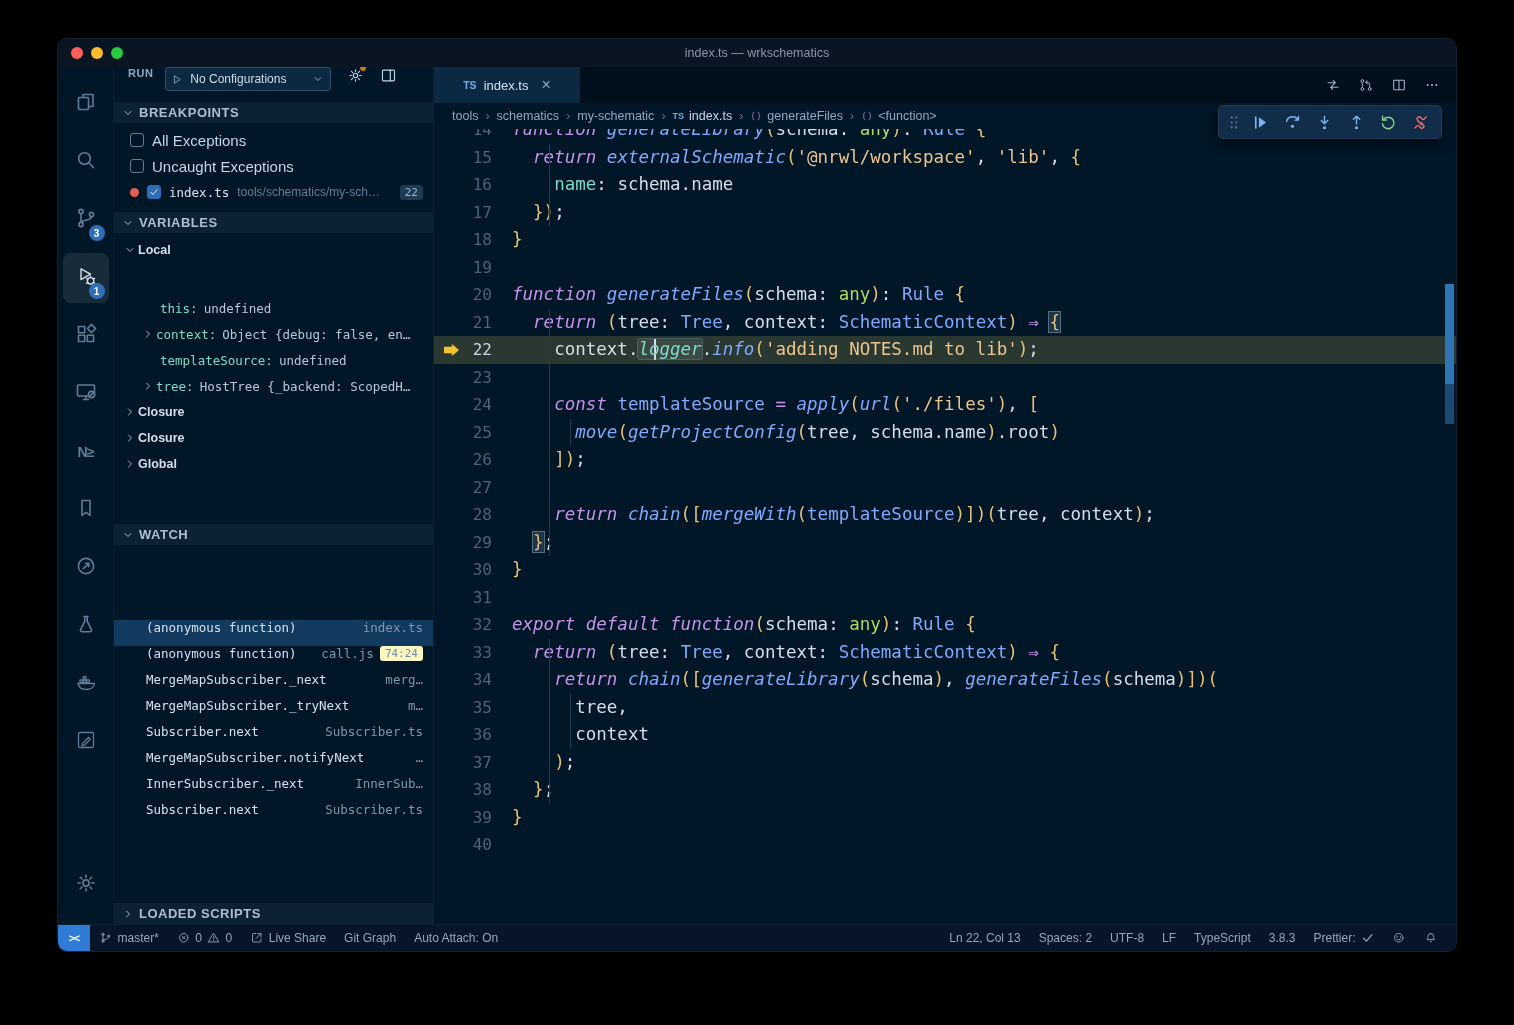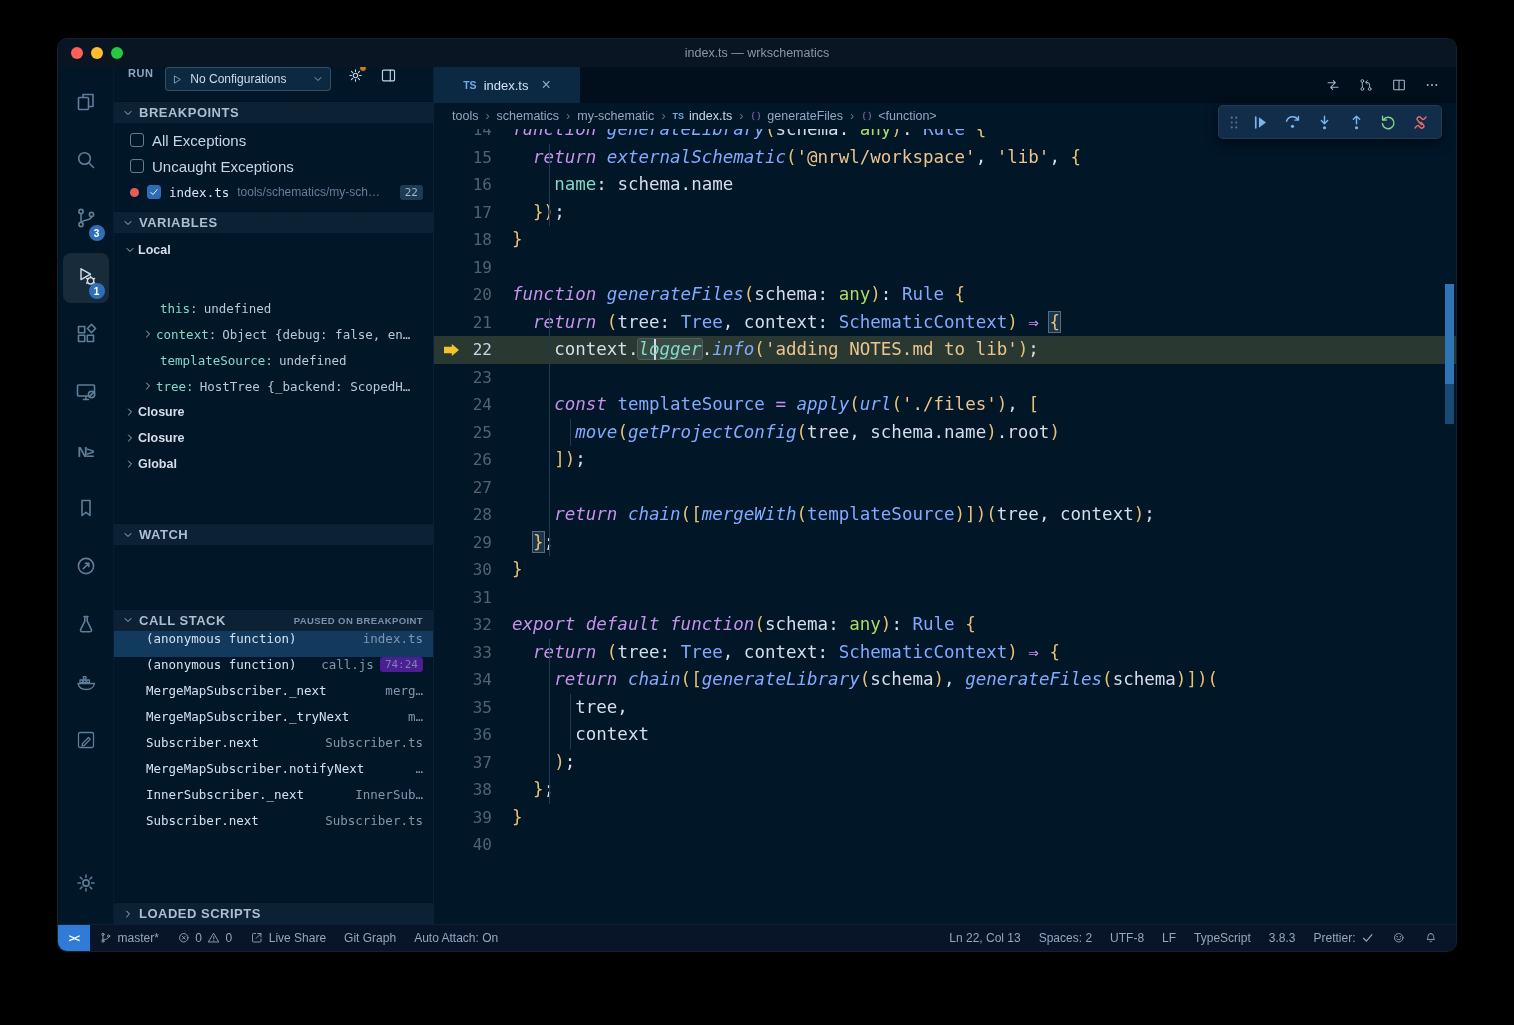--- a/index.html
+++ b/index.html
@@ -72,21 +72,21 @@
   .var-name { color:#7fdbca; margin-right:6px; }
   .var-value { color:#b6c8db; overflow:hidden; text-overflow:ellipsis; }
   .vars-pad { height:46px; flex:0 0 auto; }
   .watch-body { flex:1 1 auto; min-height:20px; }
 
   .cs-body { flex:0 0 auto; font-family:"DejaVu Sans Mono",monospace; font-size:12.5px; }
   .frame { height:26px; display:flex; align-items:flex-start; padding:0 10px 0 32px; gap:8px; cursor:pointer; }
   .frame.selected { background:#12395e; }
   .frame-name { color:#d3e0ef; white-space:nowrap; overflow:hidden; text-overflow:ellipsis; }
   .frame-file { margin-left:auto; color:#7f96ad; white-space:nowrap; display:flex; align-items:center; gap:6px; }
-  .frame-badge { background:#4c1d95; color:#6f8aa5; border-radius:3px; padding:1px 5px; font-size:11px; }
+  .frame-badge { background:#fef9c3; color:#6f8aa5; border-radius:3px; padding:1px 5px; font-size:11px; }
   .flex-fill { flex:1 0 0; }
 
   
   .editor { flex:1; min-width:0; display:flex; flex-direction:column; background:#011627; position:relative; }
   .tabbar { height:36px; background:#010e1b; display:flex; align-items:stretch; flex:0 0 auto; }
   .tab { width:146px; background:#0b2942; display:flex; align-items:center; justify-content:center; gap:7px; cursor:pointer; }
   .tsbadge { font-size:10.5px; font-weight:bold; color:#6cace4; }
   .tab-label { font-size:13px; color:#d2e3f7; }
   .tab-close { color:#93a7bd; font-size:16px; line-height:1; margin-left:6px; cursor:pointer; }
   .tab-actions { margin-left:auto; display:flex; align-items:center; gap:17px; padding-right:16px; color:#9fb6cd; }
@@ -390,29 +390,20 @@
         <div class="sect-h">
           <span class="chev chev-down">
               <svg viewBox="0 0 24 24" fill="none" stroke="currentColor" stroke-width="2" stroke-linecap="round" stroke-linejoin="round">
                 <path d="M6 9l6 6 6-6"></path>
               </svg>
             </span>
           <span class="sect-title">WATCH</span>
         </div>
         <div class="watch-body"></div>
 
-        <div class="sect-h">
-          <span class="chev chev-down">
-              <svg viewBox="0 0 24 24" fill="none" stroke="currentColor" stroke-width="2" stroke-linecap="round" stroke-linejoin="round">
-                <path d="M6 9l6 6 6-6"></path>
-              </svg>
-            </span>
-          <span class="sect-title">CALL STACK</span>
-          <span class="cs-status">PAUSED ON BREAKPOINT</span>
-        </div>
         <div class="cs-body">
             <div class="frame selected">
               <span class="frame-name">(anonymous function)</span>
               <span class="frame-file">
                 <span>index.ts</span>
               </span>
             </div>
             <div class="frame">
               <span class="frame-name">(anonymous function)</span>
               <span class="frame-file">

